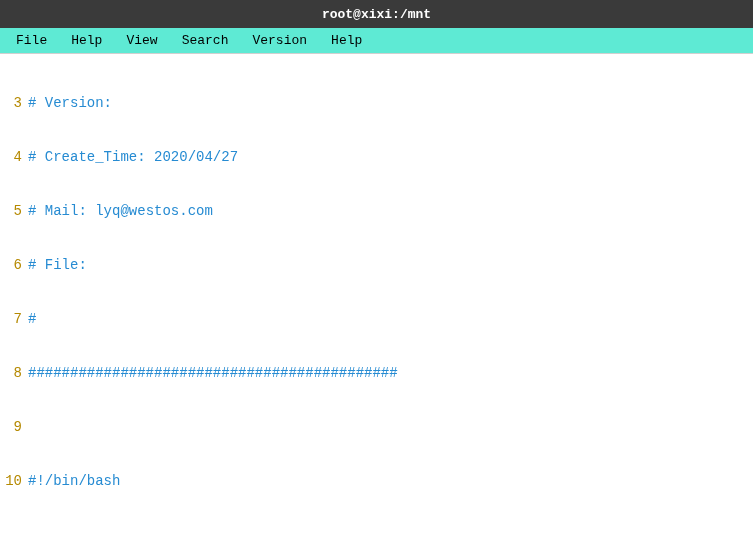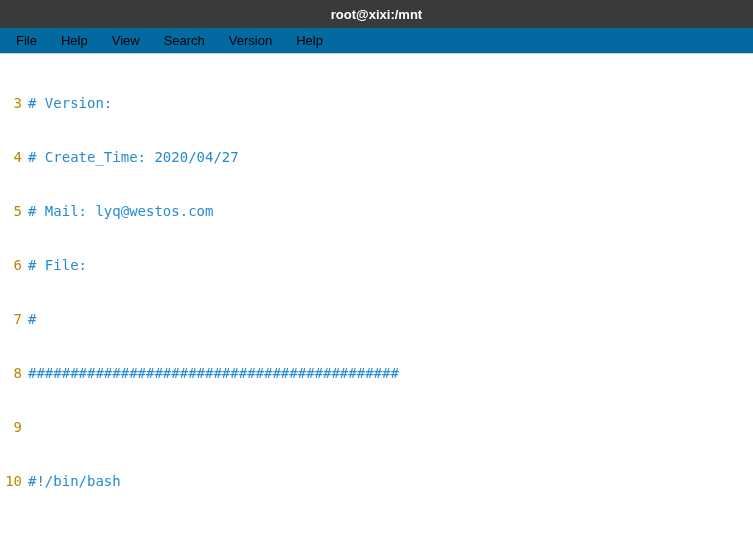--- a/index.html
+++ b/index.html
@@ -1,34 +1,34 @@
 <!DOCTYPE html>
 <html><head>
 <meta charset="utf-8">
 <style>
-* { margin: 0; padding: 0; box-sizing: border-box; }
+* { margin: 0; padding: 0; box-sizing: border-box; font-family: Liberation Mono, monospace; }
 body {
   font-family: sans-serif;
   background: #ffffff;
   width: 753px;
   height: 557px;
   overflow: hidden;
 }
 .titlebar {
   background: #3a3a3a;
   color: #ffffff;
   height: 28px;
   display: flex;
   align-items: center;
   justify-content: center;
   font-size: 13px;
   font-weight: bold;
 }
 .menubar {
-  background: #0369a1;
+  background: #5eead4;
   height: 26px;
   display: flex;
   align-items: center;
   border-bottom: 1px solid #d0d0d0;
   padding: 0 4px;
   font-size: 13px;
 }
 .menu-item {
   padding: 4px 12px;
   cursor: pointer;

